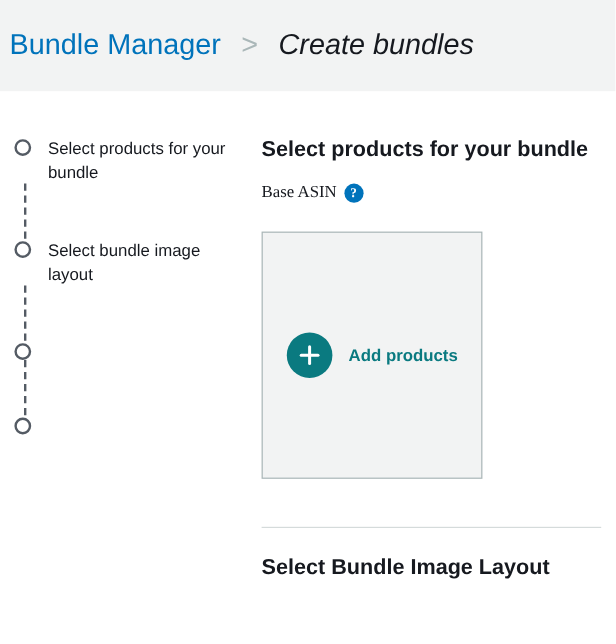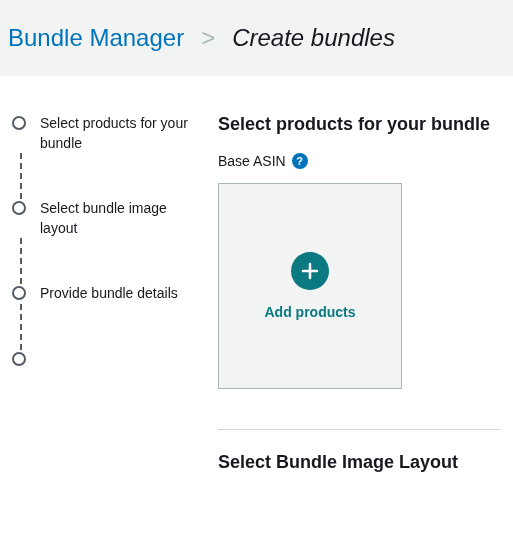--- a/index.html
+++ b/index.html
@@ -82,21 +82,22 @@
     .section-heading {
       font-size: 18px;
       font-weight: 700;
       color: #16191f;
       margin-bottom: 18px;
     }
     .field-label-row {
       display: flex;
       align-items: center;
       gap: 6px;
-      margin-bottom: 14px;
+      margin-bottom: 24px;
+      font-family: Liberation Serif, serif;
     }
     .field-label {
       font-size: 14px;
       color: #16191f;
     }
     .help-icon {
       width: 16px;
       height: 16px;
       border-radius: 50%;
       background: #0073bb;
@@ -107,21 +108,20 @@
       align-items: center;
       justify-content: center;
       cursor: pointer;
     }
     .add-card {
       border: 1px solid #aab7b8;
       background: #f2f3f3;
       width: 184px;
       height: 206px;
       display: flex;
-      flex-direction: column;
       align-items: center;
       justify-content: center;
       gap: 14px;
       cursor: pointer;
     }
     .add-circle {
       width: 38px;
       height: 38px;
       border-radius: 50%;
       background: #0a7a80;
@@ -171,21 +171,20 @@
       <span class="step-label">Select products for your bundle</span>
     </div>
     <div class="step-connector tall"></div>
     <div class="step">
       <span class="step-circle"></span>
       <span class="step-label">Select bundle image layout</span>
     </div>
     <div class="step-connector tall"></div>
     <div class="step">
       <span class="step-circle"></span>
-      <span class="step-label">Provide bundle details</span>
     </div>
     <div class="step-connector tall"></div>
     <div class="step">
       <span class="step-circle"></span>
     </div>
   </div>
 
   <div class="main">
     <h2 class="section-heading">Select products for your bundle</h2>
 

